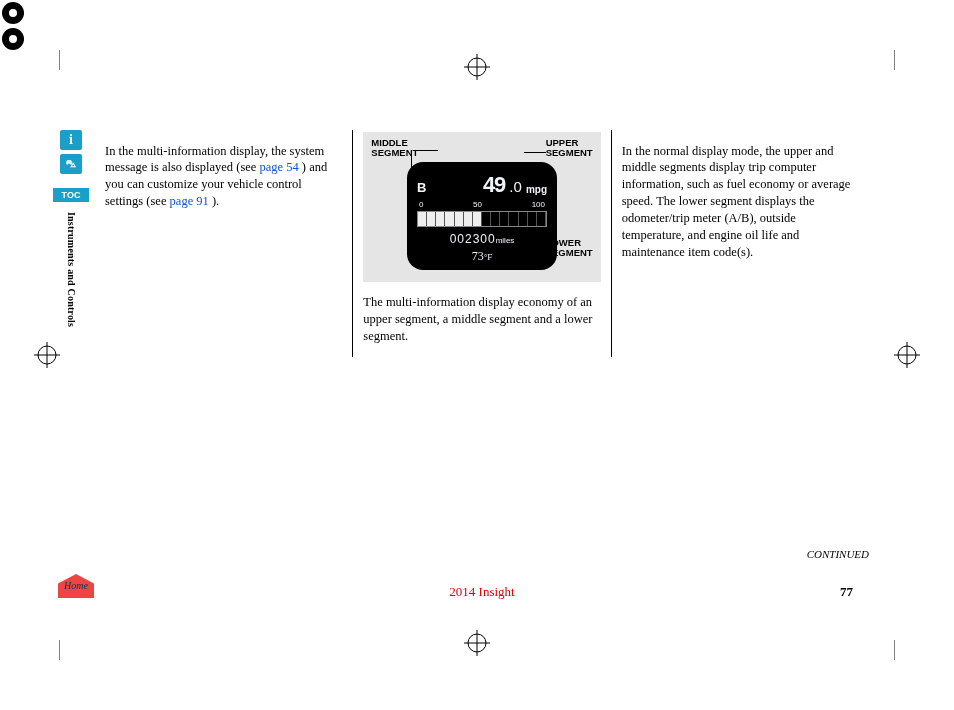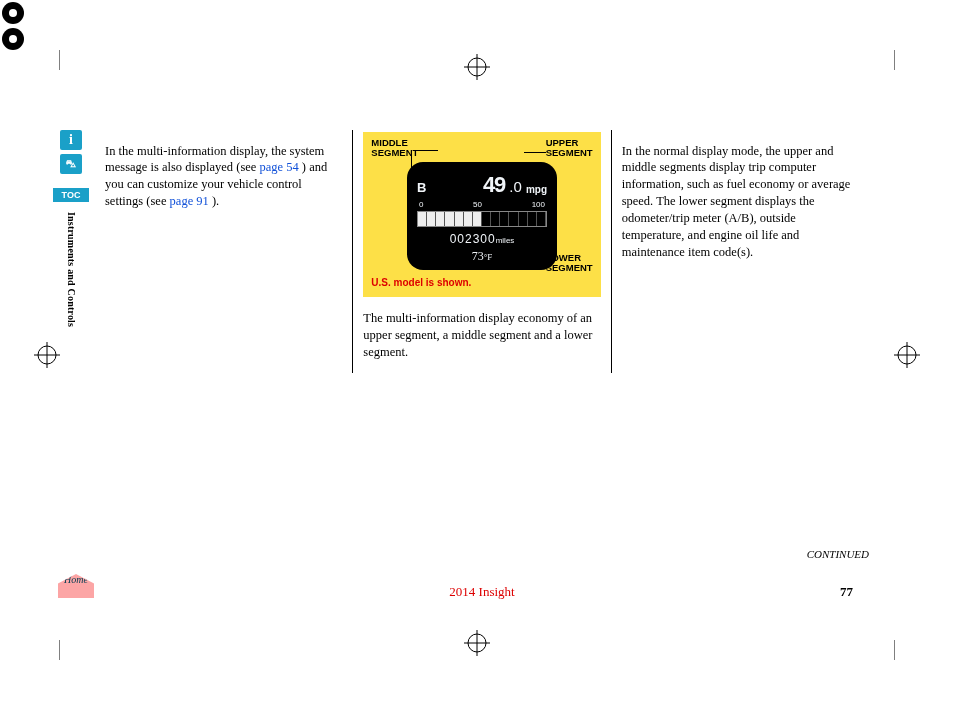--- a/index.html
+++ b/index.html
@@ -92,21 +92,21 @@
   }
   .side-text {
     writing-mode: vertical-rl;
     font-size: 10px;
     font-weight: bold;
     margin-top: 6px;
     letter-spacing: 0.2px;
   }
 
   .illustration-box {
-    background: #fde047;
+    background: #e5e5e5;
     padding: 10px 8px 8px 8px;
     margin: 2px 0 10px 0;
     position: relative;
   }
   .ill-label {
     font-family: Arial, sans-serif;
     font-weight: bold;
     font-size: 9.5px;
     line-height: 1.05;
     position: absolute;
@@ -178,23 +178,23 @@
     right: 16px;
     bottom: 10px;
     font-weight: bold;
     font-size: 13px;
   }
   .home-btn {
     position:absolute;
     left: 58px;
     bottom: 112px;
     width: 36px; height: 22px;
-    background:#fca5a5;
+    background:#ef4444;
     clip-path: polygon(0 40%, 50% 0, 100% 40%, 100% 100%, 0 100%);
-    display:flex;align-items:flex-start;justify-content:center;
+    display:flex;align-items:center;justify-content:center;
     color:#003a50;
     font-style: italic;
     font-family: cursive;
     font-size:10px;
     padding-bottom:2px;
   }
 </style>
 </head>
 <body>
 
@@ -331,21 +331,20 @@
               <div class="mid-bar-seg"></div>
               <div class="mid-bar-seg"></div>
               <div class="mid-bar-seg"></div>
               <div class="mid-bar-seg"></div>
               <div class="mid-bar-seg"></div>
               <div class="mid-bar-seg"></div>
           </div>
           <div class="mid-odo"><span>002300</span><span class="mid-odo-unit">miles</span></div>
           <div class="mid-temp"><span>73</span><span style="font-size:9px">°F</span></div>
         </div>
-        <div class="ill-note">U.S. model is shown.</div>
       </div>
       <p>The multi-information display economy of an upper segment, a middle segment and a lower segment.</p>
     </div>
 
     <div class="col">
       <p>In the normal display mode, the upper and middle segments display trip computer information, such as fuel economy or average speed. The lower segment displays the odometer/trip meter (A/B), outside temperature, and engine oil life and maintenance item code(s).</p>
     </div>
   </div>
 
   <div class="continued">CONTINUED</div>

